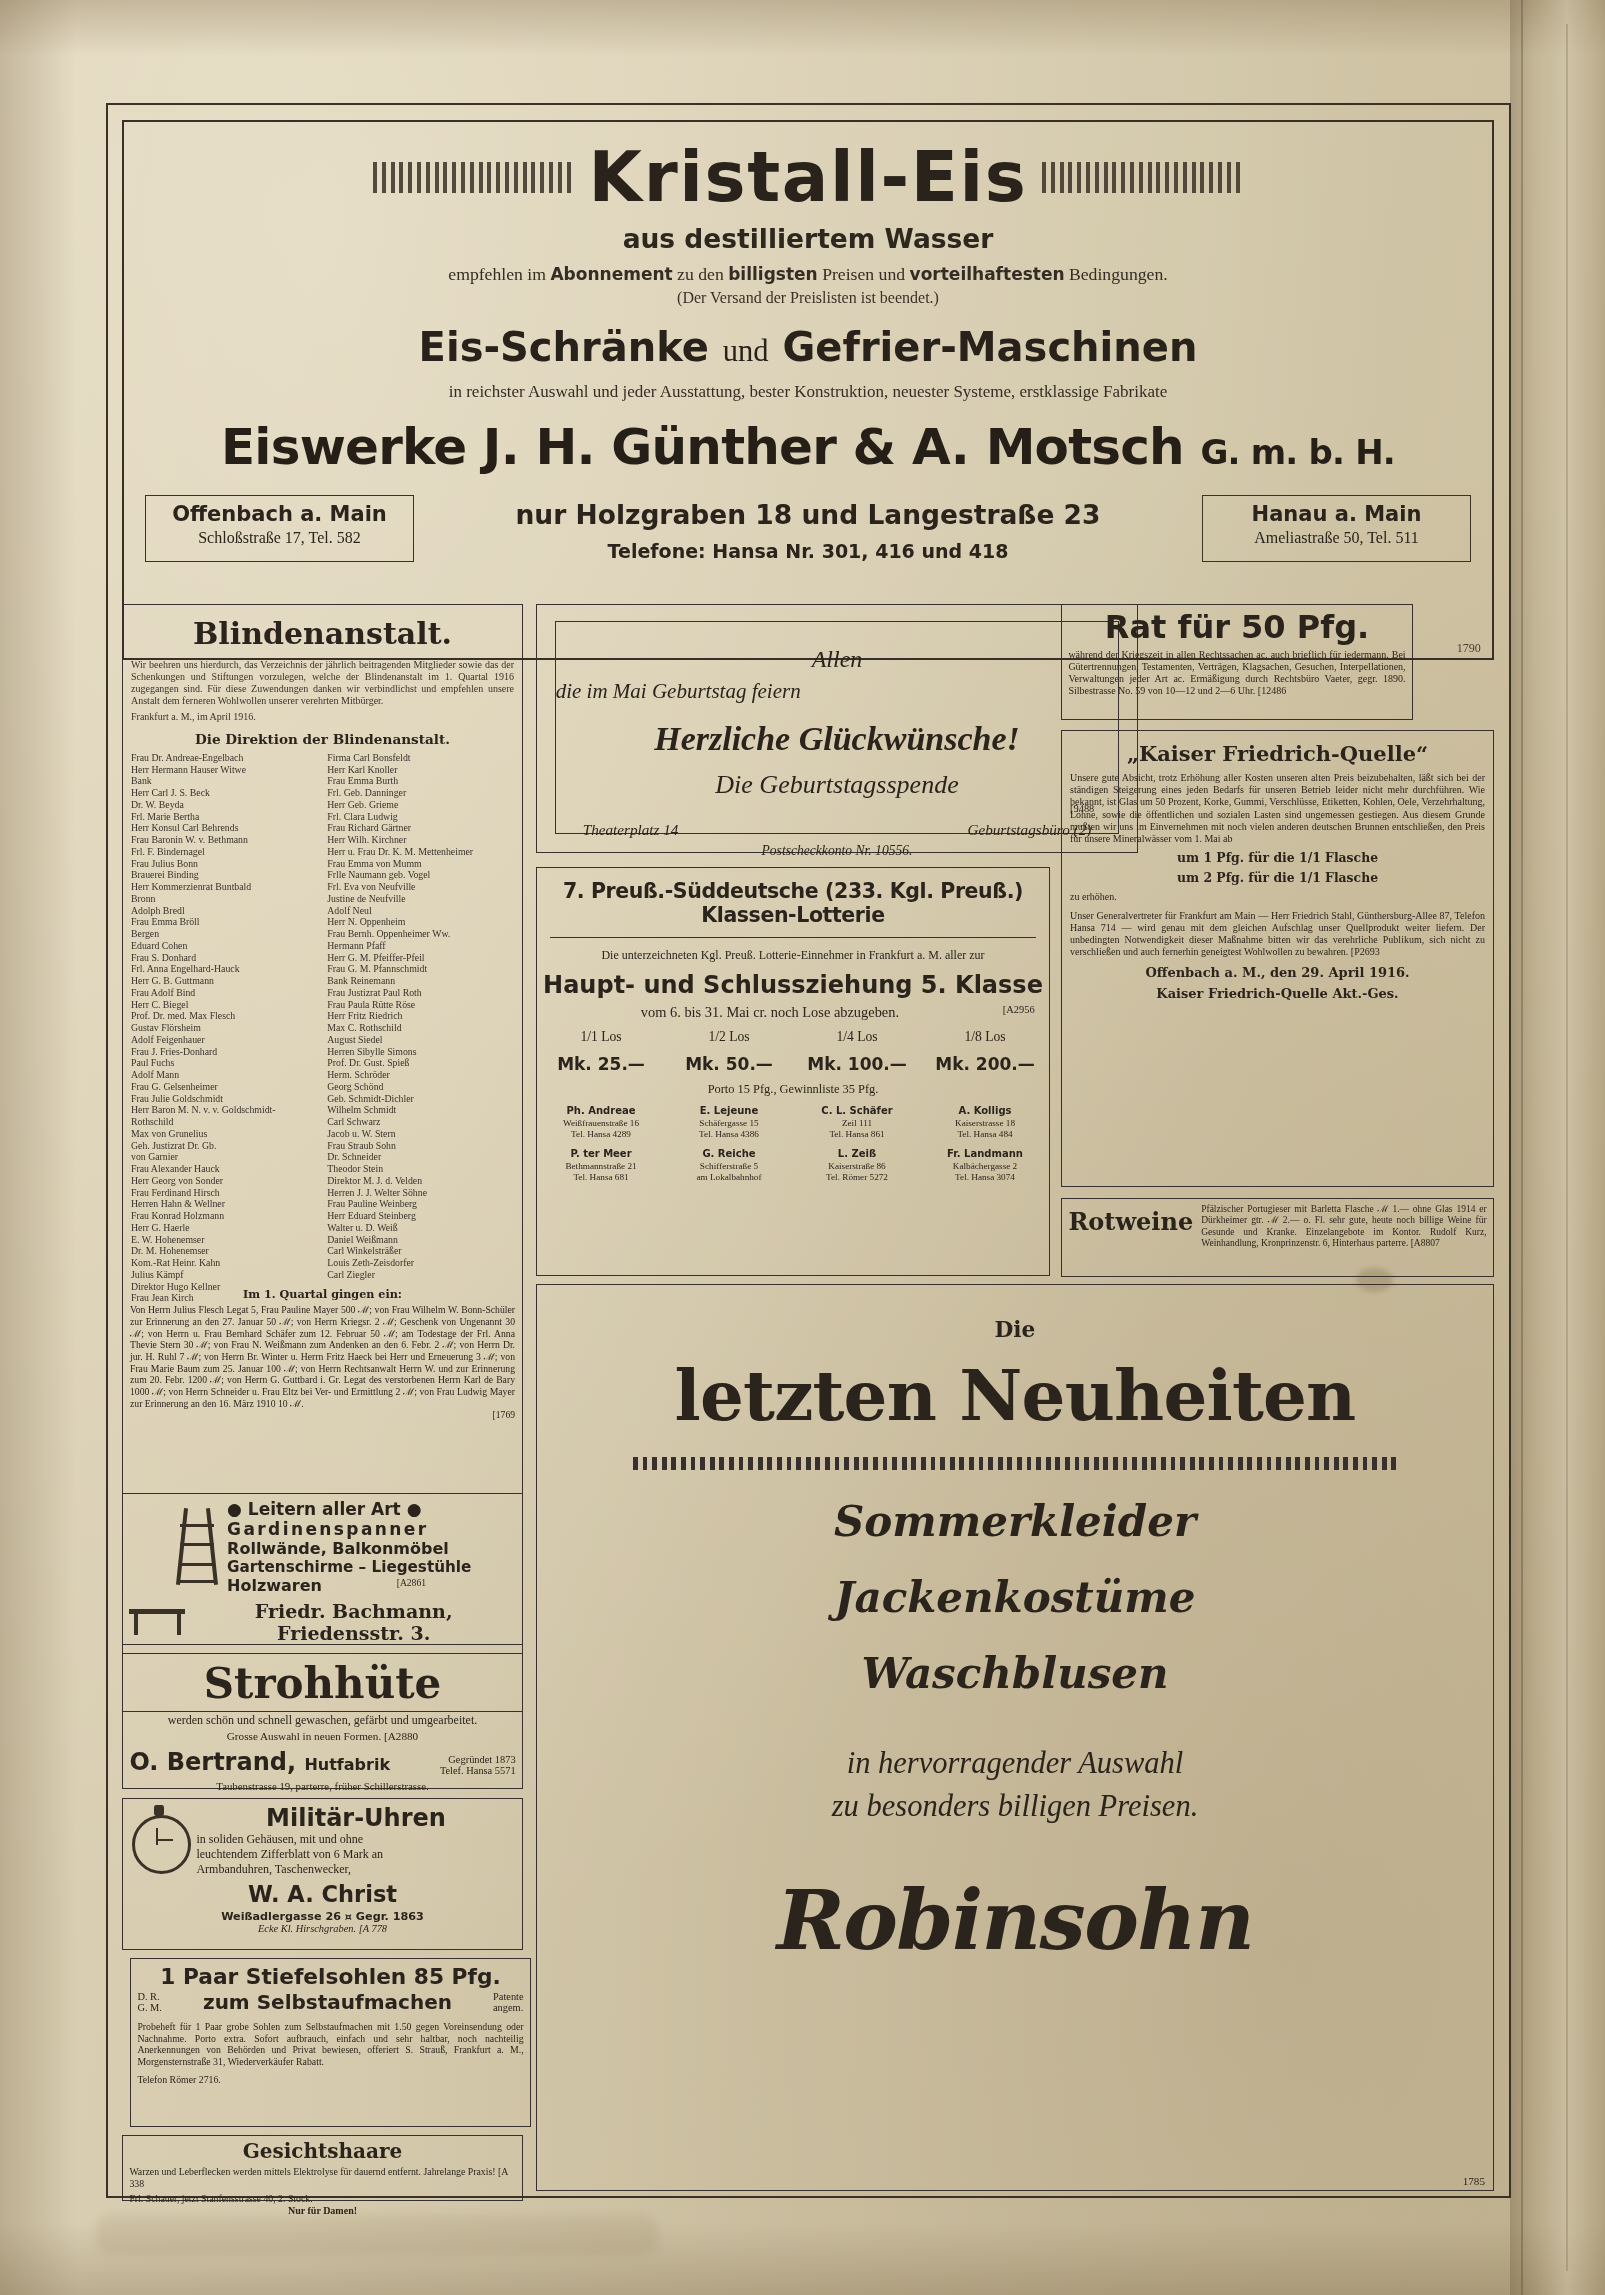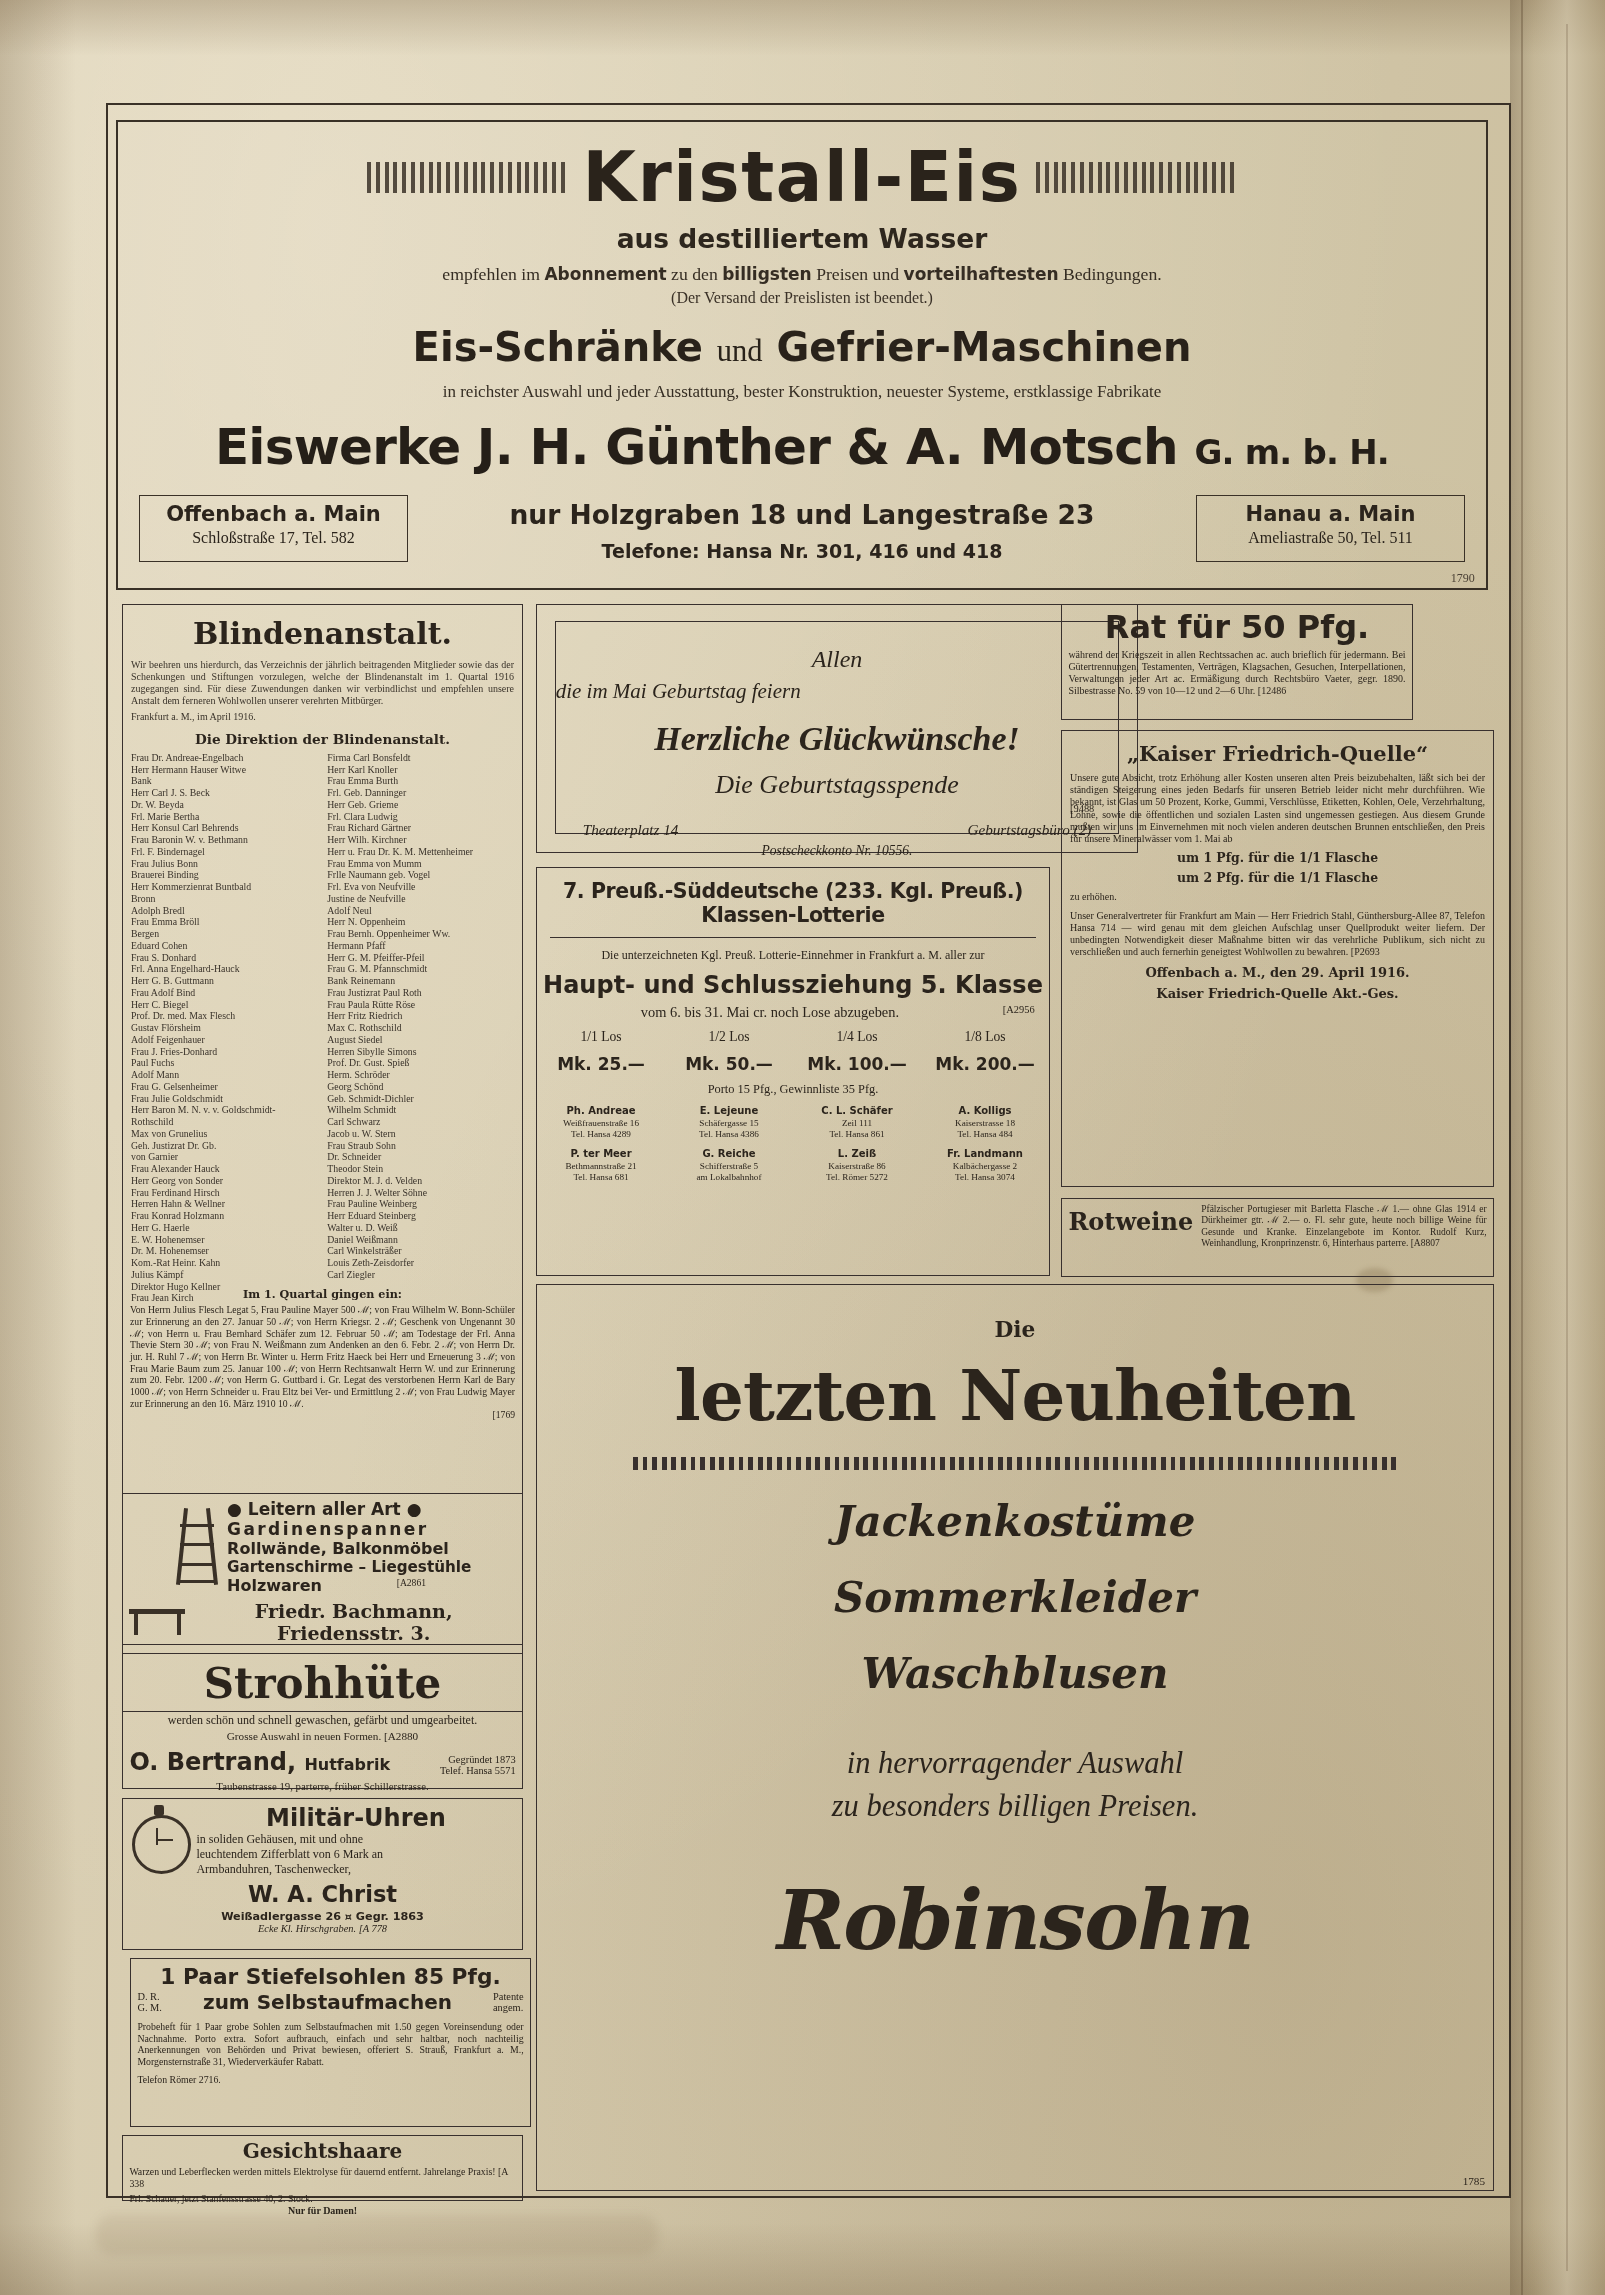--- a/index.html
+++ b/index.html
@@ -43,21 +43,21 @@
   .stain{position:absolute;border-radius:50%;pointer-events:none;}
 
   .frame{
     position:absolute;left:106px;top:103px;width:1405px;height:2095px;
     border:2.4px solid #3a3127;
     box-sizing:border-box;
   }
 
   
   .topad{
-    position:absolute;left:116px;top:120px;width:1372px;height:470px;
+    position:absolute;left:122px;top:120px;width:1372px;height:540px;
     border:2.4px solid #383026;box-sizing:border-box;background:rgba(255,255,255,0.02);
     text-align:center;
   }
   .kristall-row{display:flex;align-items:center;justify-content:center;margin-top:21px;gap:14.4px;}
   .hatch{flex:0 0 201px;height:30.5px;
     background:repeating-linear-gradient(90deg,#3a3127 0 4px, rgba(0,0,0,0) 4px 8.8px);
     opacity:.85;
   }
   .kristall{
     font-family:"DejaVu Sans", sans-serif;
@@ -437,22 +437,22 @@
 
   <div class="box" id="rotwein">
     <div class="t">Rotweine</div>
     <div class="body"><span>Pfälzischer Portugieser mit Barletta Flasche ℳ 1.— ohne Glas 1914 er Dürkheimer gtr. ℳ 2.— o. Fl. sehr gute, heute noch billige Weine für Gesunde und Kranke. Einzelangebote im Kontor. Rudolf Kurz, Weinhandlung, Kronprinzenstr. 6, Hinterhaus parterre.</span> <span>[A8807</span></div>
   </div>
 
   <div class="box" id="robinsohn">
     <div class="die">Die</div>
     <div class="head">letzten Neuheiten</div>
     <div class="barline"></div>
+    <div class="item">Sommerkleider</div>
     <div class="item">Jackenkostüme</div>
-    <div class="item">Sommerkleider</div>
     <div class="item">Waschblusen</div>
     <div class="pitch1">in hervorragender Auswahl</div>
     <div class="pitch2">zu besonders billigen Preisen.</div>
     <div class="brand">Robinsohn</div>
     <div class="num">1785</div>
   </div>
 
   <div class="box" id="leitern">
     <div class="row">
       <div class="ladder">

